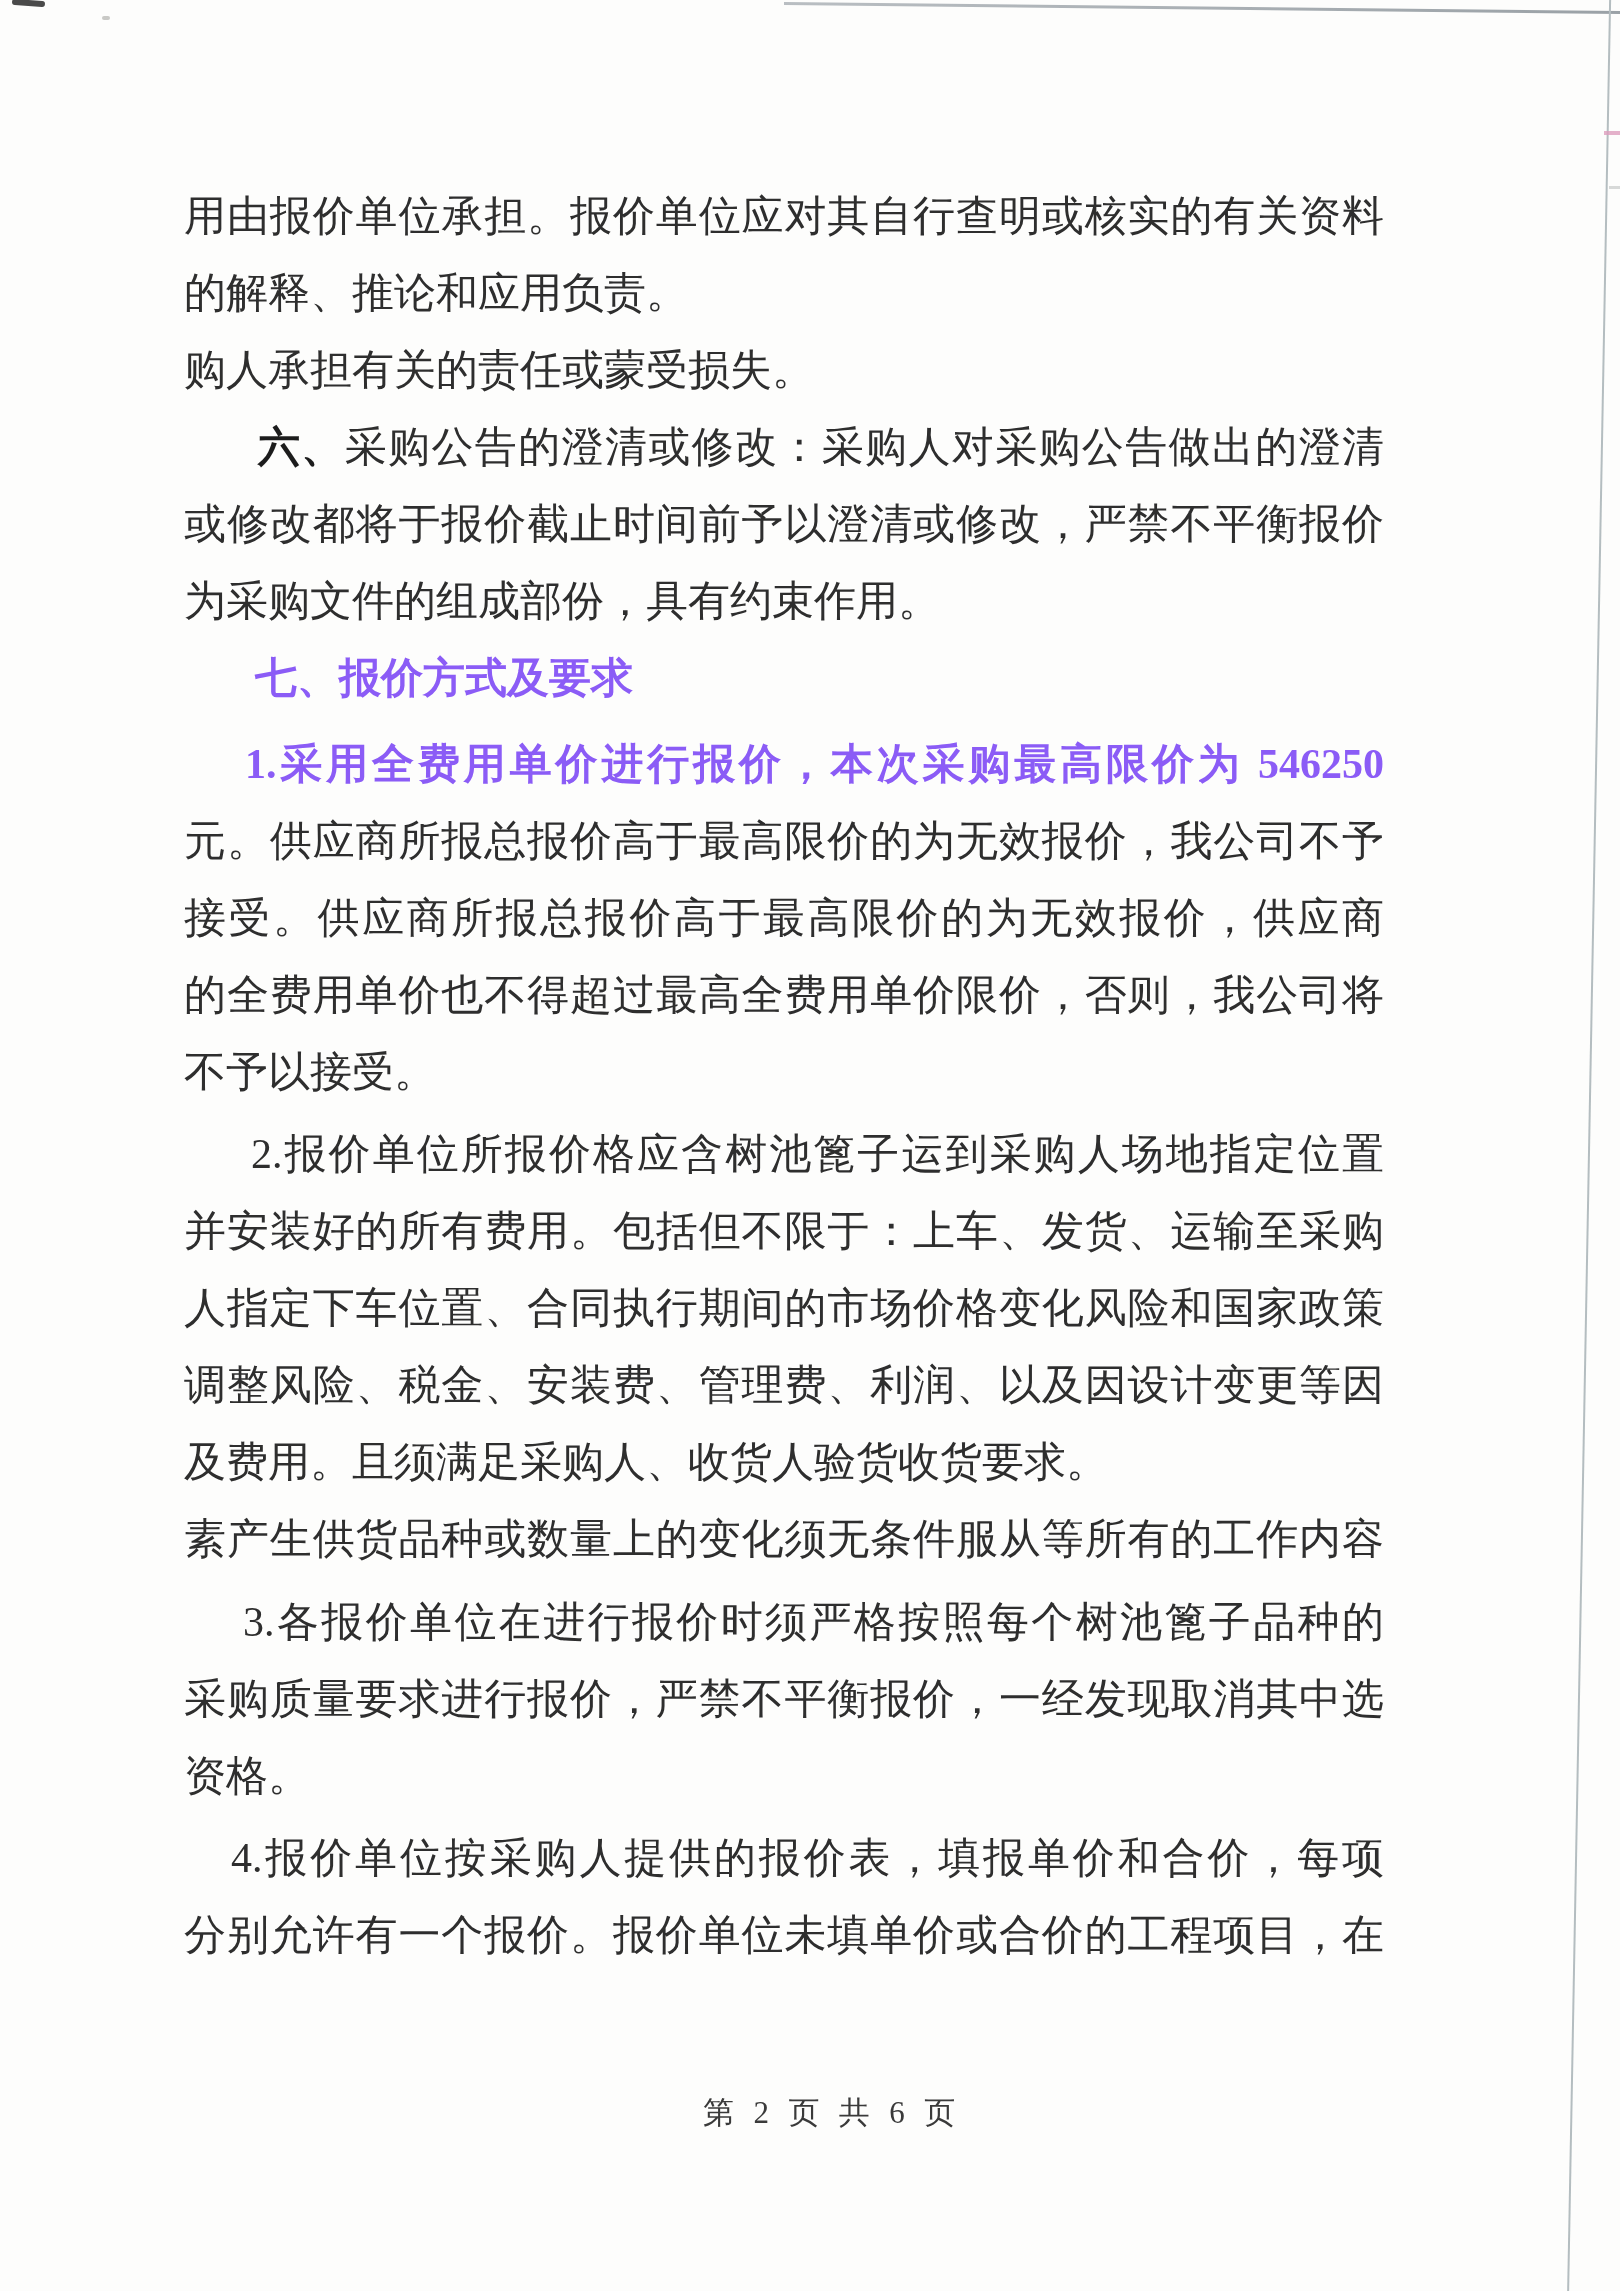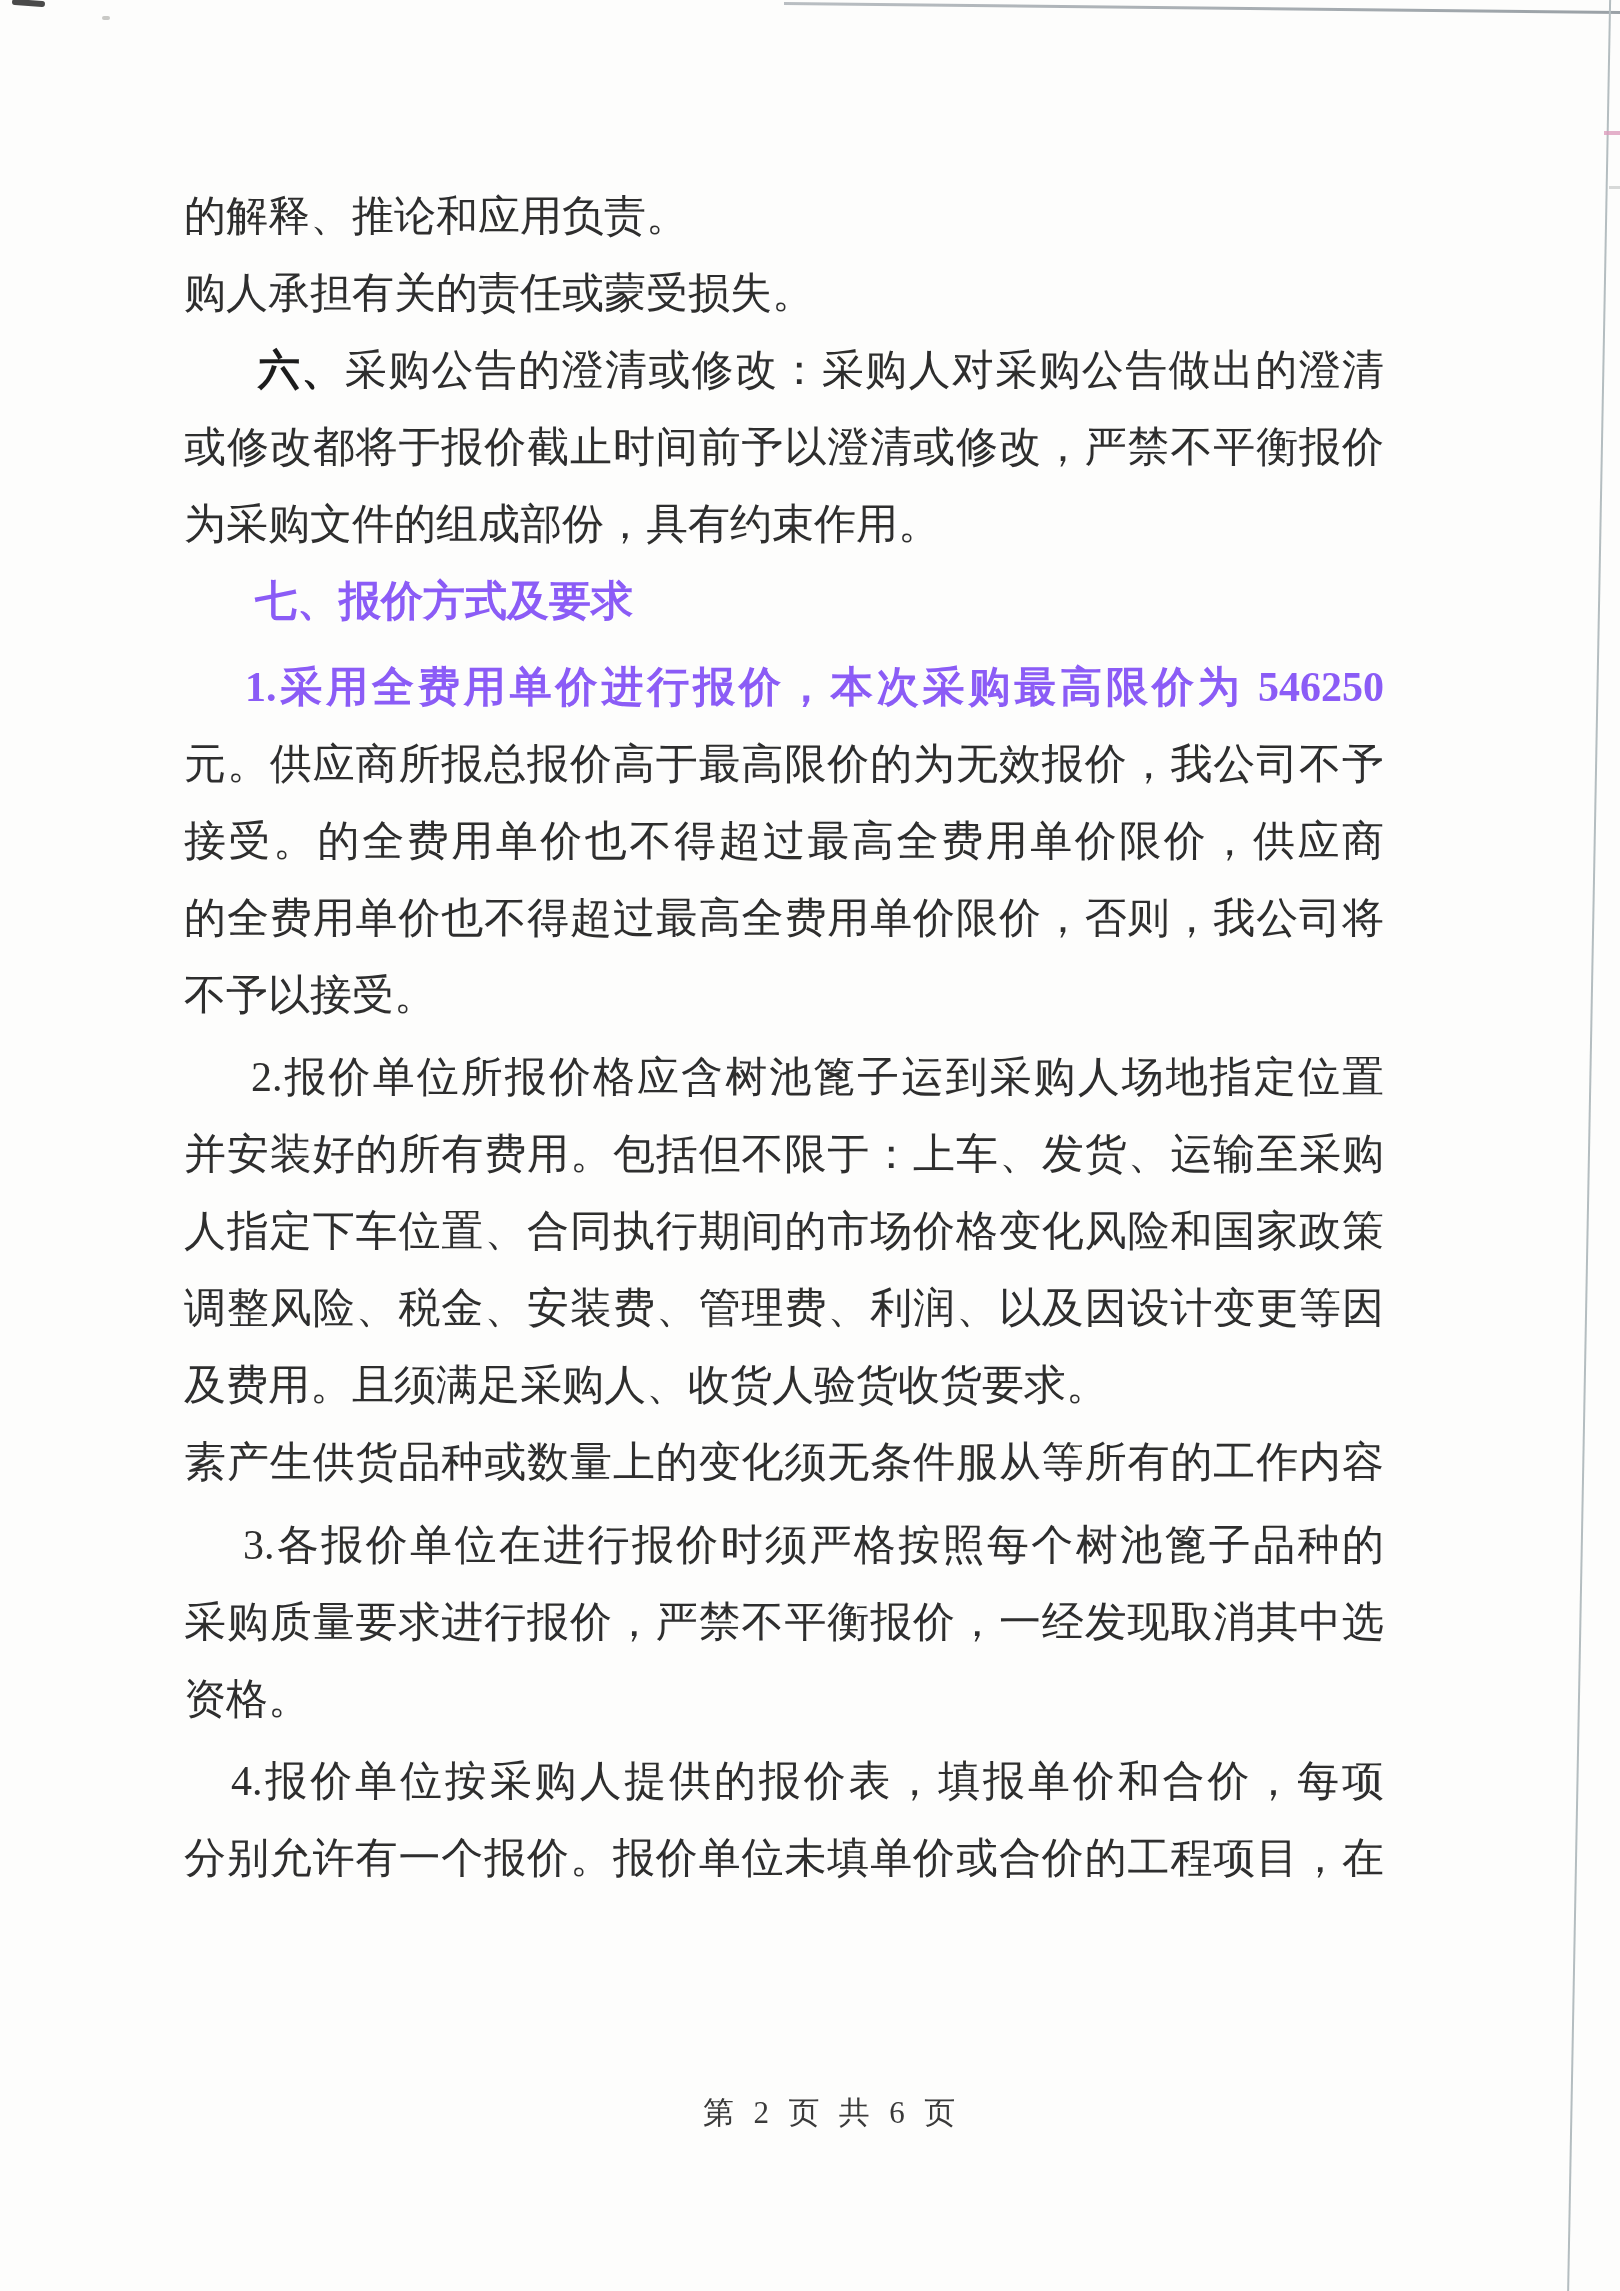--- a/index.html
+++ b/index.html
@@ -123,29 +123,30 @@
 <div class="page">
 
   <div class="mark-topleft"></div>
   <div class="mark-dot"></div>
   <div class="edge-top"></div>
   <div class="edge-right"></div>
   <div class="mark-pink"></div>
   <div class="mark-gray-right"></div>
 
   <div class="text-block" id="text-block">
+      <div class="line fill">用由报价单位承担。报价单位应对其自行查明或核实的有关资料</div>
       <div class="line">的解释、推论和应用负责。</div>
       <div class="line">购人承担有关的责任或蒙受损失。</div>
       <div class="line fill" style="padding-left: 74px;"><span class="prefix">六、</span>采购公告的澄清或修改：采购人对采购公告做出的澄清</div>
       <div class="line fill">或修改都将于报价截止时间前予以澄清或修改，严禁不平衡报价</div>
       <div class="line">为采购文件的组成部份，具有约束作用。</div>
       <div class="line bold" style="padding-left: 71px;">七、报价方式及要求</div>
       <div class="line fill bold" style="padding-left: 61px; margin-top: 8.8px;">1.采用全费用单价进行报价，本次采购最高限价为 546250</div>
       <div class="line fill">元。供应商所报总报价高于最高限价的为无效报价，我公司不予</div>
-      <div class="line fill">接受。的全费用单价也不得超过最高全费用单价限价，供应商</div>
+      <div class="line fill">接受。供应商所报总报价高于最高限价的为无效报价，供应商</div>
       <div class="line fill">的全费用单价也不得超过最高全费用单价限价，否则，我公司将</div>
       <div class="line">不予以接受。</div>
       <div class="line fill" style="padding-left: 67px; margin-top: 4.9px;">2.报价单位所报价格应含树池篦子运到采购人场地指定位置</div>
       <div class="line fill">并安装好的所有费用。包括但不限于：上车、发货、运输至采购</div>
       <div class="line fill">人指定下车位置、合同执行期间的市场价格变化风险和国家政策</div>
       <div class="line fill">调整风险、税金、安装费、管理费、利润、以及因设计变更等因</div>
       <div class="line">及费用。且须满足采购人、收货人验货收货要求。</div>
       <div class="line fill">素产生供货品种或数量上的变化须无条件服从等所有的工作内容</div>
       <div class="line fill" style="padding-left: 59px; margin-top: 5.9px;">3.各报价单位在进行报价时须严格按照每个树池篦子品种的</div>
       <div class="line fill">采购质量要求进行报价，严禁不平衡报价，一经发现取消其中选</div>

